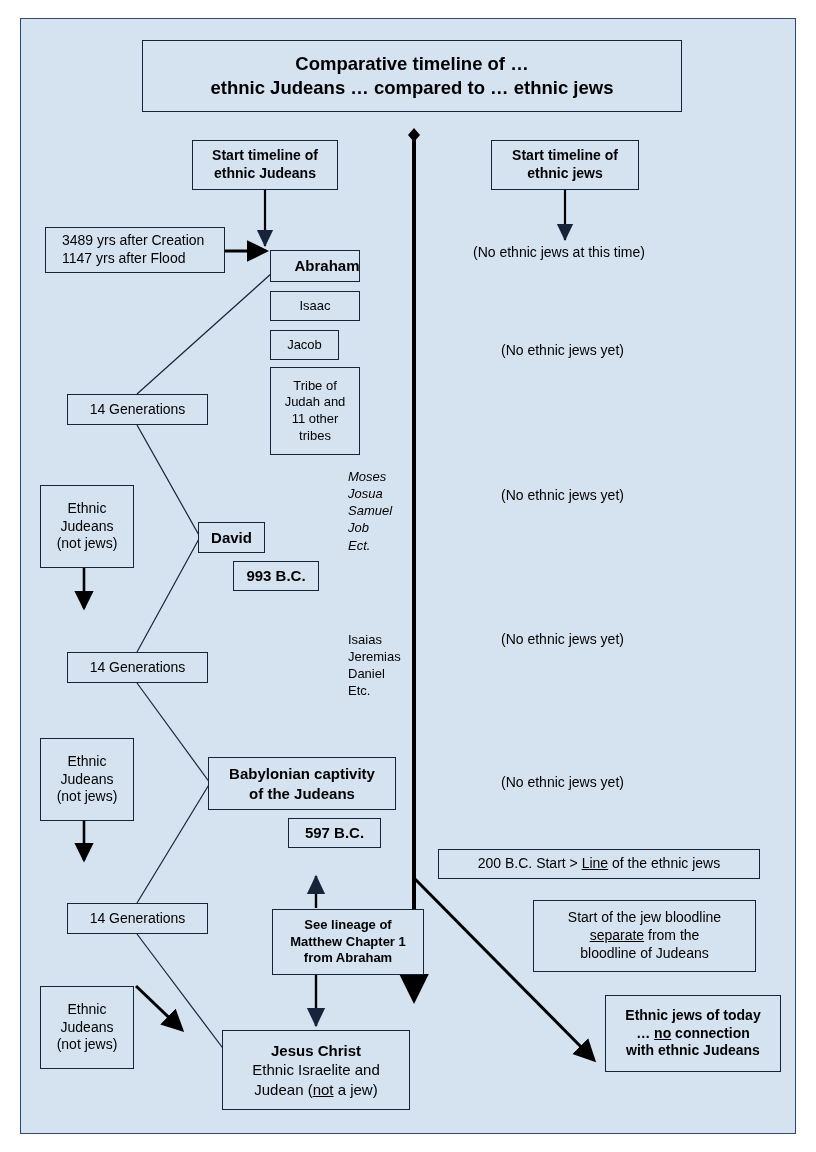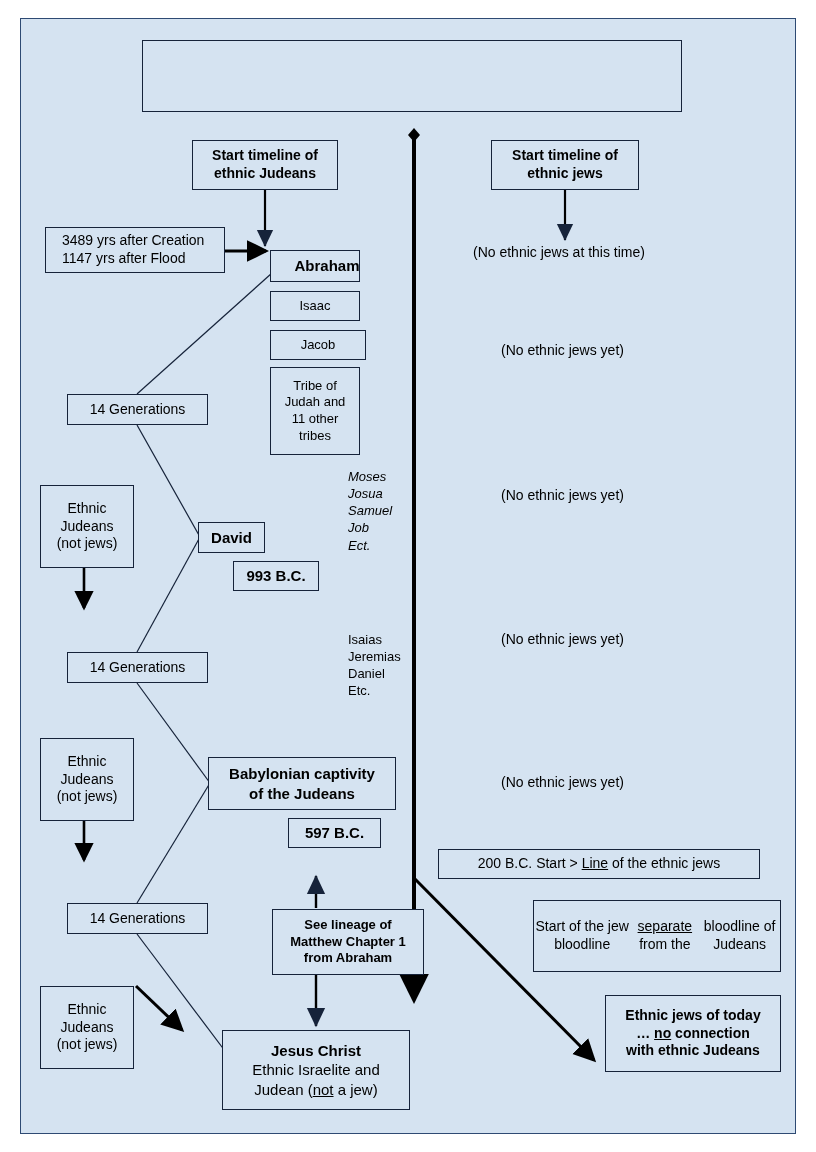--- a/index.html
+++ b/index.html
@@ -58,39 +58,41 @@
   <line x1="84" y1="820" x2="84" y2="860" stroke="#000" stroke-width="2.6" marker-end="url(#arrThick)"></line>
   <line x1="136" y1="986" x2="182" y2="1030" stroke="#000" stroke-width="3" marker-end="url(#arrThick)"></line>
 
   <line x1="316" y1="908" x2="316" y2="876" stroke="#000" stroke-width="2.4" marker-end="url(#arrThin)"></line>
   <line x1="316" y1="975" x2="316" y2="1026" stroke="#000" stroke-width="2.4" marker-end="url(#arrThin)"></line>
 
   <line x1="414" y1="878" x2="594" y2="1060" stroke="#000" stroke-width="3" marker-end="url(#arrThick)"></line>
 </svg>
 
 <div class="node t18 b" style="left:142px;top:40px;width:540px;height:72px;flex-direction:column;">
+  <span>Comparative timeline of …</span>
+  <span>ethnic Judeans … compared to … ethnic jews</span>
 </div>
 
 <div class="node t14 b" style="left:192px;top:140px;width:146px;height:50px;flex-direction:column;">
   <span>Start timeline of</span>
   <span>ethnic Judeans</span>
 </div>
 
 <div class="node t14" style="left:45px;top:227px;width:180px;height:46px;flex-direction:column;align-items:flex-start;padding-left:16px;">
   <span>3489 yrs after Creation</span>
   <span>1147 yrs after Flood</span>
 </div>
 
 <div class="node t15 b" style="left:270px;top:250px;width:90px;height:32px;padding-left:24px;">
   <span>Abraham</span>
 </div>
 <div class="node t13" style="left:270px;top:291px;width:90px;height:30px;text-align:right;">
   <span>Isaac</span>
 </div>
-<div class="node t13" style="left:270px;top:330px;width:96px;height:30px;">
+<div class="node t13" style="left:270px;top:330px;width:69px;height:30px;">
   <span>Jacob</span>
 </div>
 <div class="node t13" style="left:270px;top:367px;width:90px;height:88px;flex-direction:column;">
   <span>Tribe of</span>
   <span>Judah and</span>
   <span>11 other</span>
   <span>tribes</span>
 </div>
 
 <div class="node t14" style="left:67px;top:394px;width:141px;height:31px;">
@@ -169,21 +171,21 @@
 
 <div class="plain t14" style="left:501px;top:341px;width:200px;">(No ethnic jews yet)</div>
 <div class="plain t14" style="left:501px;top:486px;width:200px;">(No ethnic jews yet)</div>
 <div class="plain t14" style="left:501px;top:630px;width:200px;">(No ethnic jews yet)</div>
 <div class="plain t14" style="left:501px;top:773px;width:200px;">(No ethnic jews yet)</div>
 
 <div class="node t14" style="left:438px;top:849px;width:322px;height:30px;">
   <span><span>200 B.C.  Start &gt; </span><span class="u">Line</span><span> of the ethnic jews</span></span>
 </div>
 
-<div class="node t14" style="left:533px;top:900px;width:248px;height:72px;flex-direction:row;">
+<div class="node t14" style="left:533px;top:900px;width:223px;height:72px;flex-direction:column;">
   <span>Start of the jew bloodline</span>
   <span><span class="u">separate</span><span> from the</span></span>
   <span>bloodline of Judeans</span>
 </div>
 
 <div class="node t14 b" style="left:605px;top:995px;width:176px;height:77px;flex-direction:column;">
   <span>Ethnic jews of today</span>
   <span><span>… </span><span class="u">no</span><span> connection</span></span>
   <span>with ethnic Judeans</span>
 </div>

